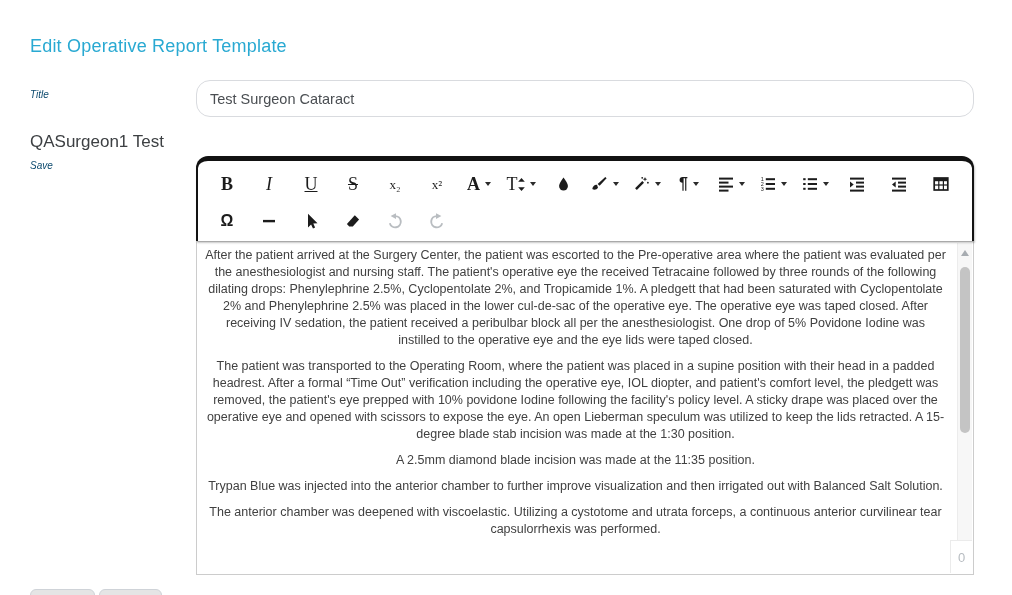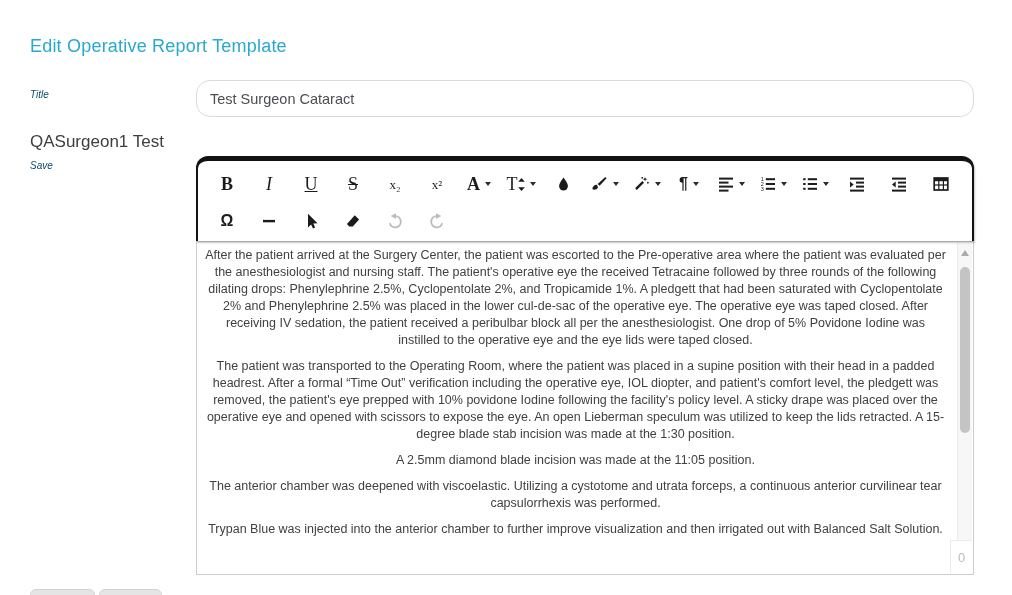--- a/index.html
+++ b/index.html
@@ -280,23 +280,23 @@
                 <polygon points="7,0.2 7,6 12.4,3.1" fill="#b9bdc1"></polygon>
               </svg>
             </button>
           </div>
         </div>
 
         <div class="content">
           <div class="content-inner">
             <p>After the patient arrived at the Surgery Center, the patient was escorted to the Pre-operative area where the patient was evaluated per the anesthesiologist and nursing staff. The patient's operative eye the received Tetracaine followed by three rounds of the following dilating drops: Phenylephrine 2.5%, Cyclopentolate 2%, and Tropicamide 1%. A pledgett that had been saturated with Cyclopentolate 2% and Phenylephrine 2.5% was placed in the lower cul-de-sac of the operative eye. The operative eye was taped closed. After receiving IV sedation, the patient received a peribulbar block all per the anesthesiologist. One drop of 5% Povidone Iodine was instilled to the operative eye and the eye lids were taped closed.</p>
             <p>The patient was transported to the Operating Room, where the patient was placed in a supine position with their head in a padded headrest. After a formal “Time Out” verification including the operative eye, IOL diopter, and patient's comfort level, the pledgett was removed, the patient's eye prepped with 10% povidone Iodine following the facility's policy level. A sticky drape was placed over the operative eye and opened with scissors to expose the eye. An open Lieberman speculum was utilized to keep the lids retracted. A 15-degree blade stab incision was made at the 1:30 position.</p>
-            <p>A 2.5mm diamond blade incision was made at the 11:05 position.</p>
+            <p>A 2.5mm diamond blade incision was made at the 11:35 position.</p>
+            <p>Trypan Blue was injected into the anterior chamber to further improve visualization and then irrigated out with Balanced Salt Solution.</p>
             <p>The anterior chamber was deepened with viscoelastic. Utilizing a cystotome and utrata forceps, a continuous anterior curvilinear tear capsulorrhexis was performed.</p>
-            <p>Trypan Blue was injected into the anterior chamber to further improve visualization and then irrigated out with Balanced Salt Solution.</p>
 
           </div>
           <div class="sb">
             <div class="sb-up"></div>
             <div class="sb-thumb"></div>
           </div>
           <div class="char-counter">0</div>
         </div>
 
       </div>

